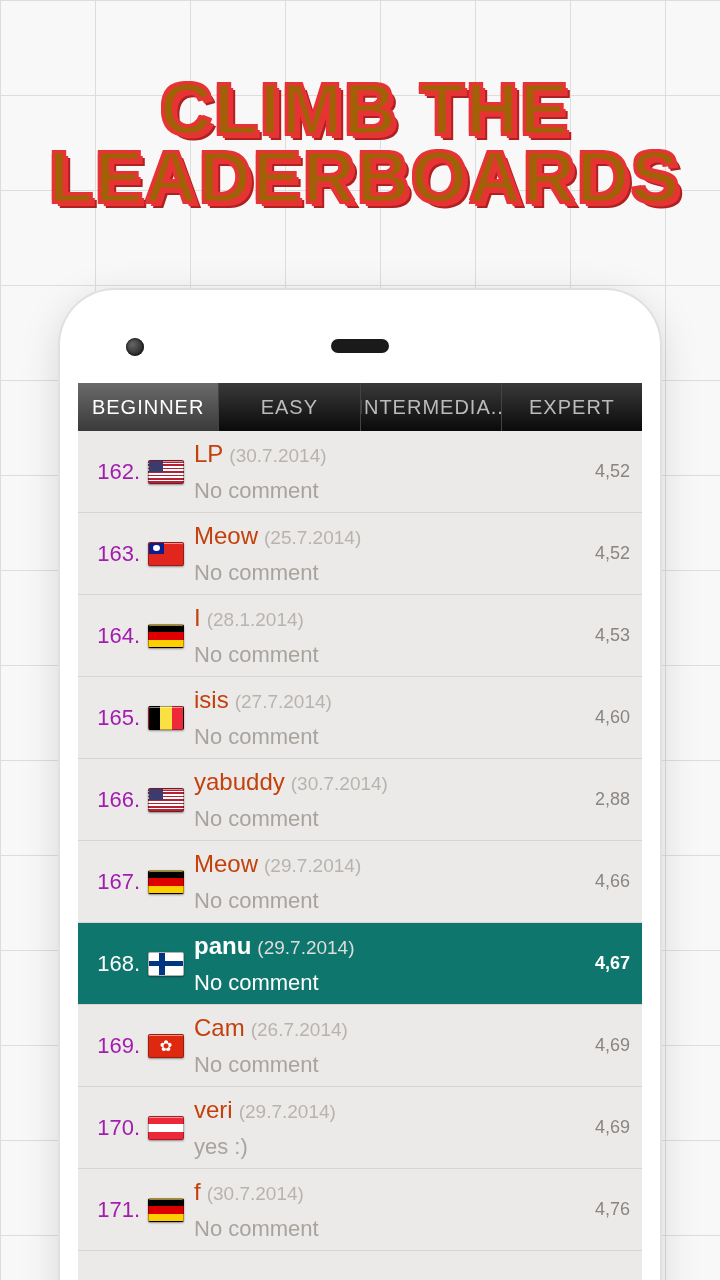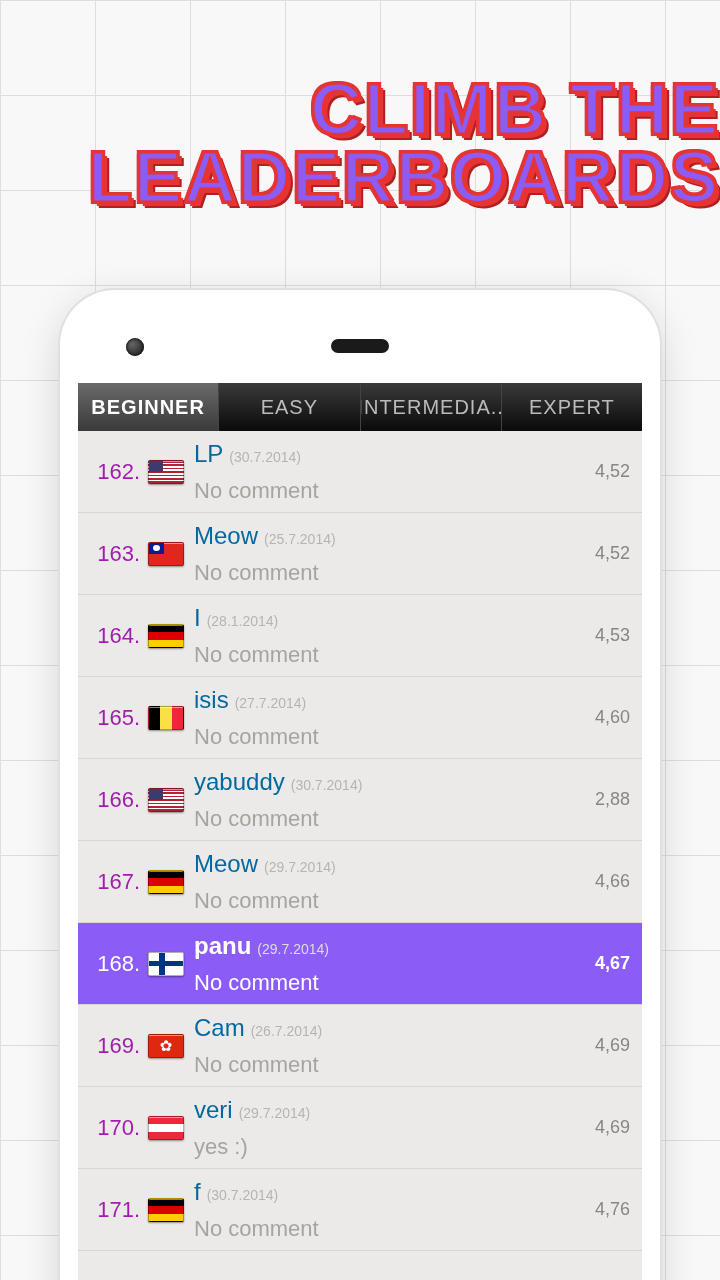--- a/index.html
+++ b/index.html
@@ -15,28 +15,28 @@
   position: absolute;
   inset: 0;
   background-image: 
     linear-gradient(to right, #ddd 1px, transparent 1px),
     linear-gradient(to bottom, #ddd 1px, transparent 1px);
   background-size: 95px 95px;
   background-color: #f8f8f8;
 }
 .headline {
   position: relative;
-  text-align: right;
+  text-align: center;
   padding-top: 75px;
   font-family: Impact, 'Arial Black', sans-serif;
   font-weight: 900;
   font-size: 72px;
   line-height: 0.95;
   letter-spacing: 2px;
-  color: #8b5cf6;
+  color: #a16207;
   -webkit-text-stroke: 3px #e63333;
   text-shadow: 
     4px 4px 0 #e63333,
     -2px -2px 0 #e63333,
     2px -2px 0 #e63333,
     -2px 2px 0 #e63333,
     6px 6px 0 #b02020;
   padding-left: 10px;
 }
 .phone {
@@ -104,33 +104,33 @@
   font-size: 20px;
   letter-spacing: 1px;
   border-right: 1px solid #444;
   white-space: nowrap;
   overflow: hidden;
 }
 .tab:last-child { border-right: none; }
 .tab.active {
   background: linear-gradient(#6a6a6a, #3a3a3a);
   color: #fff;
-  font-weight: bold;
+  font-weight: normal;
 }
 .rows { }
 .row {
   display: flex;
   align-items: center;
   height: 82px;
   padding: 0 12px 0 8px;
   border-bottom: 1px solid #d8d5d2;
   background: #eceae8;
 }
 .row.highlight {
-  background: #8b5cf6;
+  background: #0f766e;
   color: #fff;
 }
 .rank {
   width: 62px;
   text-align: right;
   color: #a21caf;
   font-size: 22px;
   padding-right: 8px;
 }
 .row.highlight .rank { color: #fff; }
@@ -149,26 +149,26 @@
   flex: 1;
   min-width: 0;
 }
 .row-top {
   display: flex;
   align-items: baseline;
   gap: 6px;
 }
 .username {
   font-size: 24px;
-  color: #0369a1;
+  color: #c2410c;
   font-weight: 500;
 }
 .row.highlight .username { color: #fff; font-weight: bold; }
 .date {
-  font-size: 14px;
+  font-size: 19px;
   color: #b8b3ae;
 }
 .row.highlight .date { color: #ddd; }
 .comment {
   font-size: 22px;
   color: #a8a39e;
   margin-top: 10px;
 }
 .row.highlight .comment { color: #fff; }
 .score {

